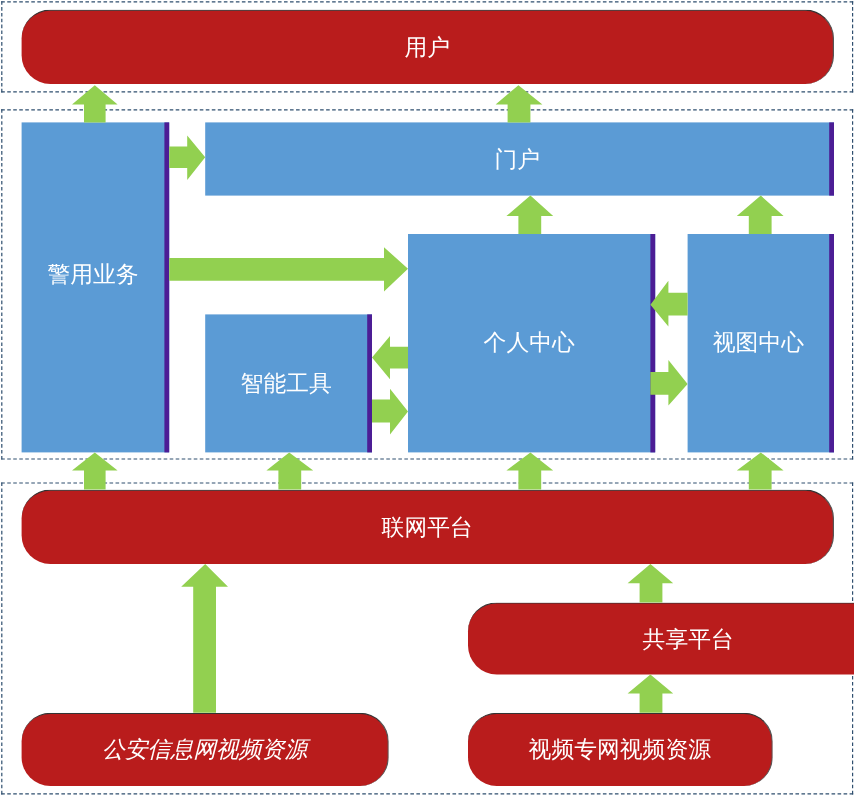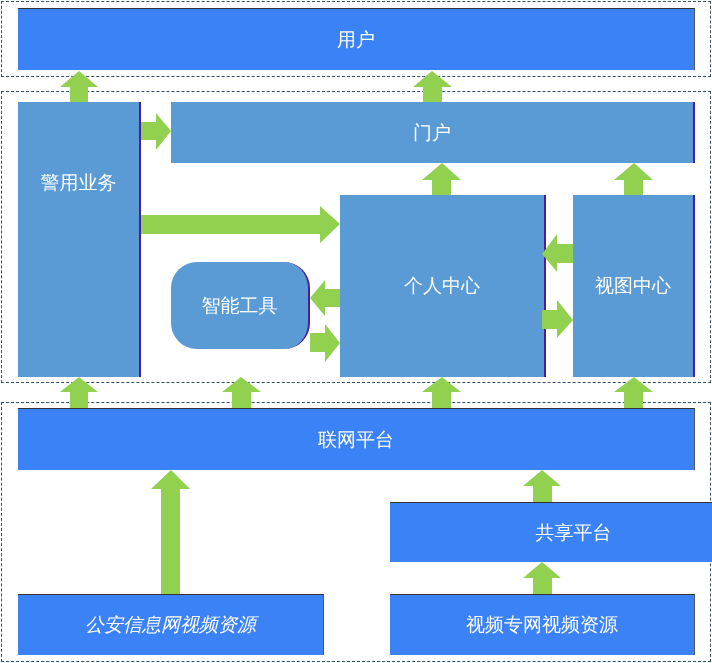--- a/index.html
+++ b/index.html
@@ -1,51 +1,51 @@
 <!DOCTYPE html>
 <html><head>
 <meta charset="utf-8">
 <style>
   html, body { margin: 0; padding: 0; background: #ffffff; }
   body { width: 712px; height: 663px; position: relative; overflow: hidden;
          font-family: "DejaVu Sans", "Liberation Sans", sans-serif; }
   .layer { position: absolute; border: 1.5px dashed #2f4f6f; box-sizing: border-box; }
   .box { position: absolute; display: flex; align-items: center; justify-content: center;
          color: #ffffff; font-size: 19px; box-sizing: border-box; }
-  .light { background: #3b82f6; border-top: 1px solid #333; border-right: 1px solid #555; }
-  .dark  { background: #5b9bd5; border-right: 2px solid #4c1d95; }
+  .light { background: #b91c1c; border-top: 1px solid #333; border-right: 1px solid #555; border-radius: 24px; }
+  .dark  { background: #5b9bd5; border-right: 4px solid #4c1d95; }
   svg.arrows { position: absolute; left: 0; top: 0; }
   .arrow { fill: #92d050; }
 </style>
 </head>
 <body>
 
 <div class="layer" style="left:1px; top:1px; width:710px; height:76px;"></div>
 <div class="layer" style="left:1px; top:91px; width:710px; height:292px;"></div>
 <div class="layer" style="left:1px; top:402px; width:710px; height:260px;"></div>
 
 <div class="box light" style="left:18px; top:8px; width:677px; height:62px;">用户</div>
 
 <div class="box dark" style="left:171px; top:102px; width:524px; height:61px;">门户</div>
 
-<div class="box dark" style="left:18px; top:102px; width:123px; height:275px; align-items:flex-start; padding-top:68px;">警用业务</div>
+<div class="box dark" style="left:18px; top:102px; width:123px; height:275px; align-items:flex-start; padding-top:114px;">警用业务</div>
 
 <div class="box dark" style="left:340px; top:195px; width:206px; height:182px;">个人中心</div>
 
 <div class="box dark" style="left:573px; top:195px; width:122px; height:182px;text-align:right;">视图中心</div>
 
-<div class="box dark" style="left:171px; top:262px; width:139px; height:87px;border-radius:26px;">智能工具</div>
+<div class="box dark" style="left:171px; top:262px; width:139px; height:115px;">智能工具</div>
 
 <div class="box light" style="left:18px; top:408px; width:677px; height:62px;font-family:Liberation Serif, serif;">联网平台</div>
 
 <div class="box light" style="left:390px; top:502px; width:368px; height:60px;">共享平台</div>
 
 <div class="box light" style="left:18px; top:594px; width:306px; height:61px;font-style:italic;">公安信息网视频资源</div>
 
-<div class="box light" style="left:390px; top:594px; width:305px; height:61px;">视频专网视频资源</div>
+<div class="box light" style="left:390px; top:594px; width:254px; height:61px;">视频专网视频资源</div>
 
 <svg class="arrows" width="712" height="663">
 
   <polygon class="arrow" points="70,102 88,102 88,87 98,87 79,71 60,87 70,87"></polygon>
 
   <polygon class="arrow" points="423,102 442,102 442,87 452,87 432,71 413,87 423,87"></polygon>
 
   <polygon class="arrow" points="141,122 156,122 156,113 171,131 156,150 156,140 141,140"></polygon>
 
   <polygon class="arrow" points="432,195 451,195 451,180 461,180 442,163 422,180 432,180"></polygon>

